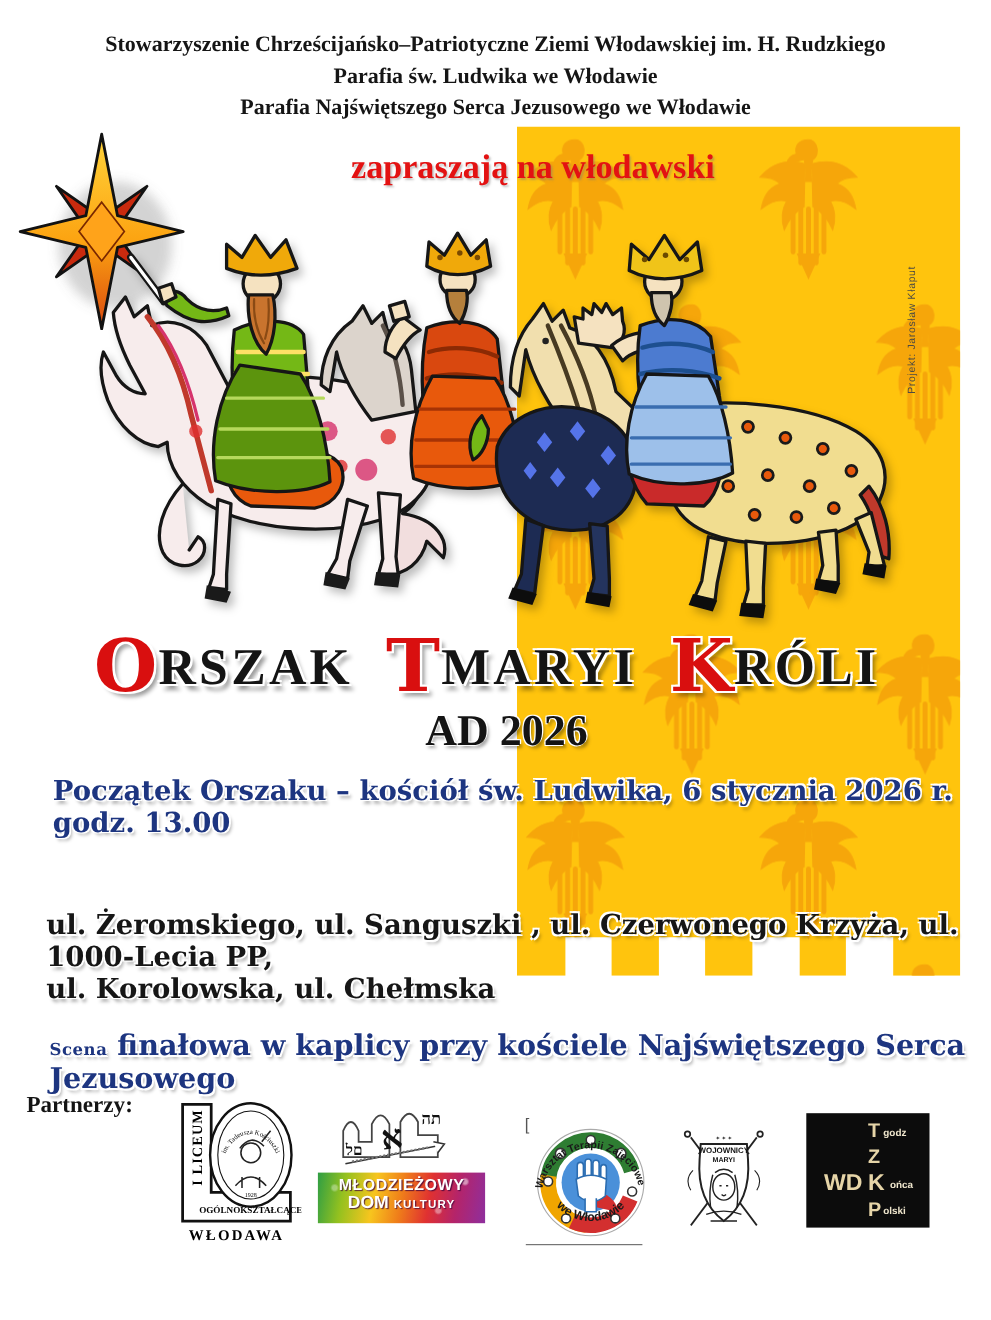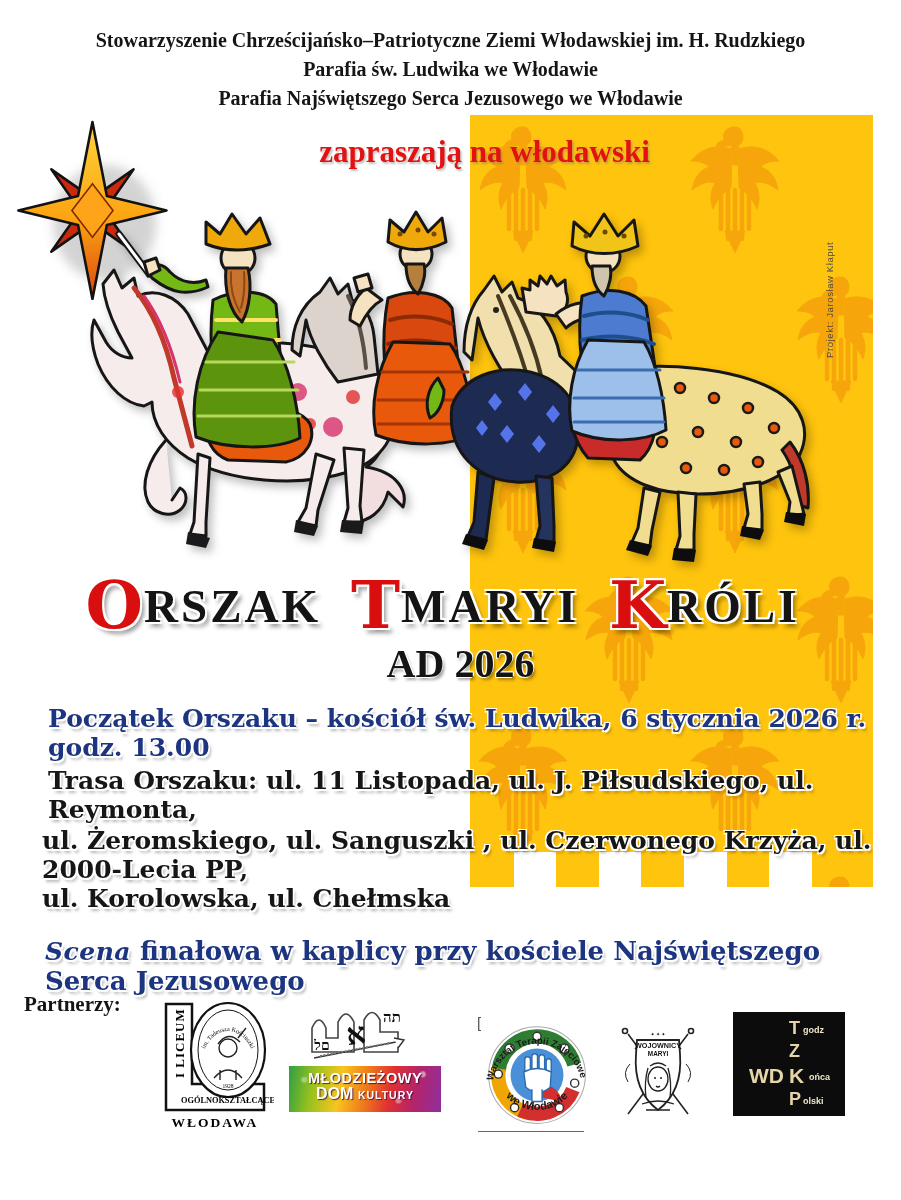--- a/index.html
+++ b/index.html
@@ -21,21 +21,21 @@
   .title-rest{font-family:"Liberation Serif",serif;font-weight:bold;font-size:47px;letter-spacing:3px;
     text-shadow:-2px -2px 0 #fff,2px -2px 0 #fff,-2px 2px 0 #fff,2px 2px 0 #fff,4px 5px 4px rgba(0,0,0,.4);}
   .subtitle{top:640px;left:0;width:901px;text-align:center;transform:translateX(10px);
     font-weight:bold;font-size:40px;color:#141414;
     text-shadow:-1px -1px 0 #fff,1px -1px 0 #fff,-1px 1px 0 #fff,2px 3px 3px rgba(0,0,0,.35);}
   .halo{text-shadow:-1.5px -1.5px 0 #fff,1.5px -1.5px 0 #fff,-1.5px 1.5px 0 #fff,1.5px 1.5px 0 #fff,2.5px 3.5px 3px rgba(0,0,0,.28);}
   .start-line{top:704px;left:48px;font-size:25px;font-weight:700;color:#1d3580;font-family:"DejaVu Serif",serif;}
   .route-line{font-size:25px;font-weight:700;color:#161616;font-family:"DejaVu Serif",serif;}
   .r1{top:766px;left:48px;} .r2{top:826px;left:42px;} .r3{top:884px;left:42px;}
   .finale-line{top:936px;left:45px;color:#1d3580;font-family:"DejaVu Serif",serif;font-weight:700;}
-  .finale-prefix{font-size:25px;letter-spacing:.5px;font-style:italic;}
+  .finale-prefix{font-size:15px;letter-spacing:.5px;}
   .finale-rest{font-size:26px;}
   .credit{left:824px;top:238px;height:120px;writing-mode:vertical-rl;transform:rotate(180deg);
     font-family:"Liberation Sans",sans-serif;font-size:9.5px;letter-spacing:.6px;color:#4d4a43;}
   .partners-label{top:992px;left:24px;font-size:21px;font-weight:bold;color:#141414;}
   
   .logo{position:absolute;}
   .mdk-box{left:289px;top:1066px;width:152px;height:46px;color:#fff;
     font-family:"Liberation Sans",sans-serif;text-align:center;
     background-image:
       radial-gradient(circle at 88% 18%, rgba(255,255,255,.5) 2px, transparent 4px),
@@ -236,22 +236,21 @@
       </g>
     </g>
   </svg>
 
   <div class="abs title-row">
     <span class="title-word"><span class="title-initial">O</span><span class="title-rest">RSZAK</span></span><span class="title-word"><span class="title-initial">T</span><span class="title-rest">MARYI</span></span><span class="title-word"><span class="title-initial">K</span><span class="title-rest">RÓLI</span></span>
   </div>
   <div class="abs subtitle">AD 2026</div>
 
   <div class="abs start-line halo">Początek Orszaku – kościół św. Ludwika, 6 stycznia 2026 r. godz. 13.00</div>
-  <div class="abs route-line r1 halo">Trasa Orszaku: ul. 11 Listopada, ul. J. Piłsudskiego, ul. Reymonta,</div>
-  <div class="abs route-line r2 halo">ul. Żeromskiego, ul. Sanguszki , ul. Czerwonego Krzyża, ul. 2000-Lecia PP,</div>
+  <div class="abs route-line r2 halo">ul. Żeromskiego, ul. Sanguszki , ul. Czerwonego Krzyża, ul. 1000-Lecia PP,</div>
   <div class="abs route-line r3 halo">ul. Korolowska, ul. Chełmska</div>
   <div class="abs finale-line halo"><span class="finale-prefix">Scena</span><span class="finale-rest"> finałowa w kaplicy przy kościele Najświętszego Serca Jezusowego</span></div>
 
   <div class="abs partners-label">Partnerzy:</div>
 
   <svg class="logo" style="left:158px;top:1000px;" width="116" height="132" viewBox="0 0 116 132">
     <path d="M8,4 H34 V84 H106 V110 H8 Z" fill="#fff" stroke="#111" stroke-width="2.5"></path>
     <text transform="translate(26,78) rotate(-90)" font-family="Liberation Serif,serif" font-size="13" font-weight="bold" letter-spacing="1">I LICEUM</text>
     <ellipse cx="70" cy="50" rx="37" ry="47" fill="#fff" stroke="#111" stroke-width="2.2"></ellipse>
     <ellipse cx="70" cy="50" rx="30" ry="40" fill="none" stroke="#111" stroke-width="1"></ellipse>

